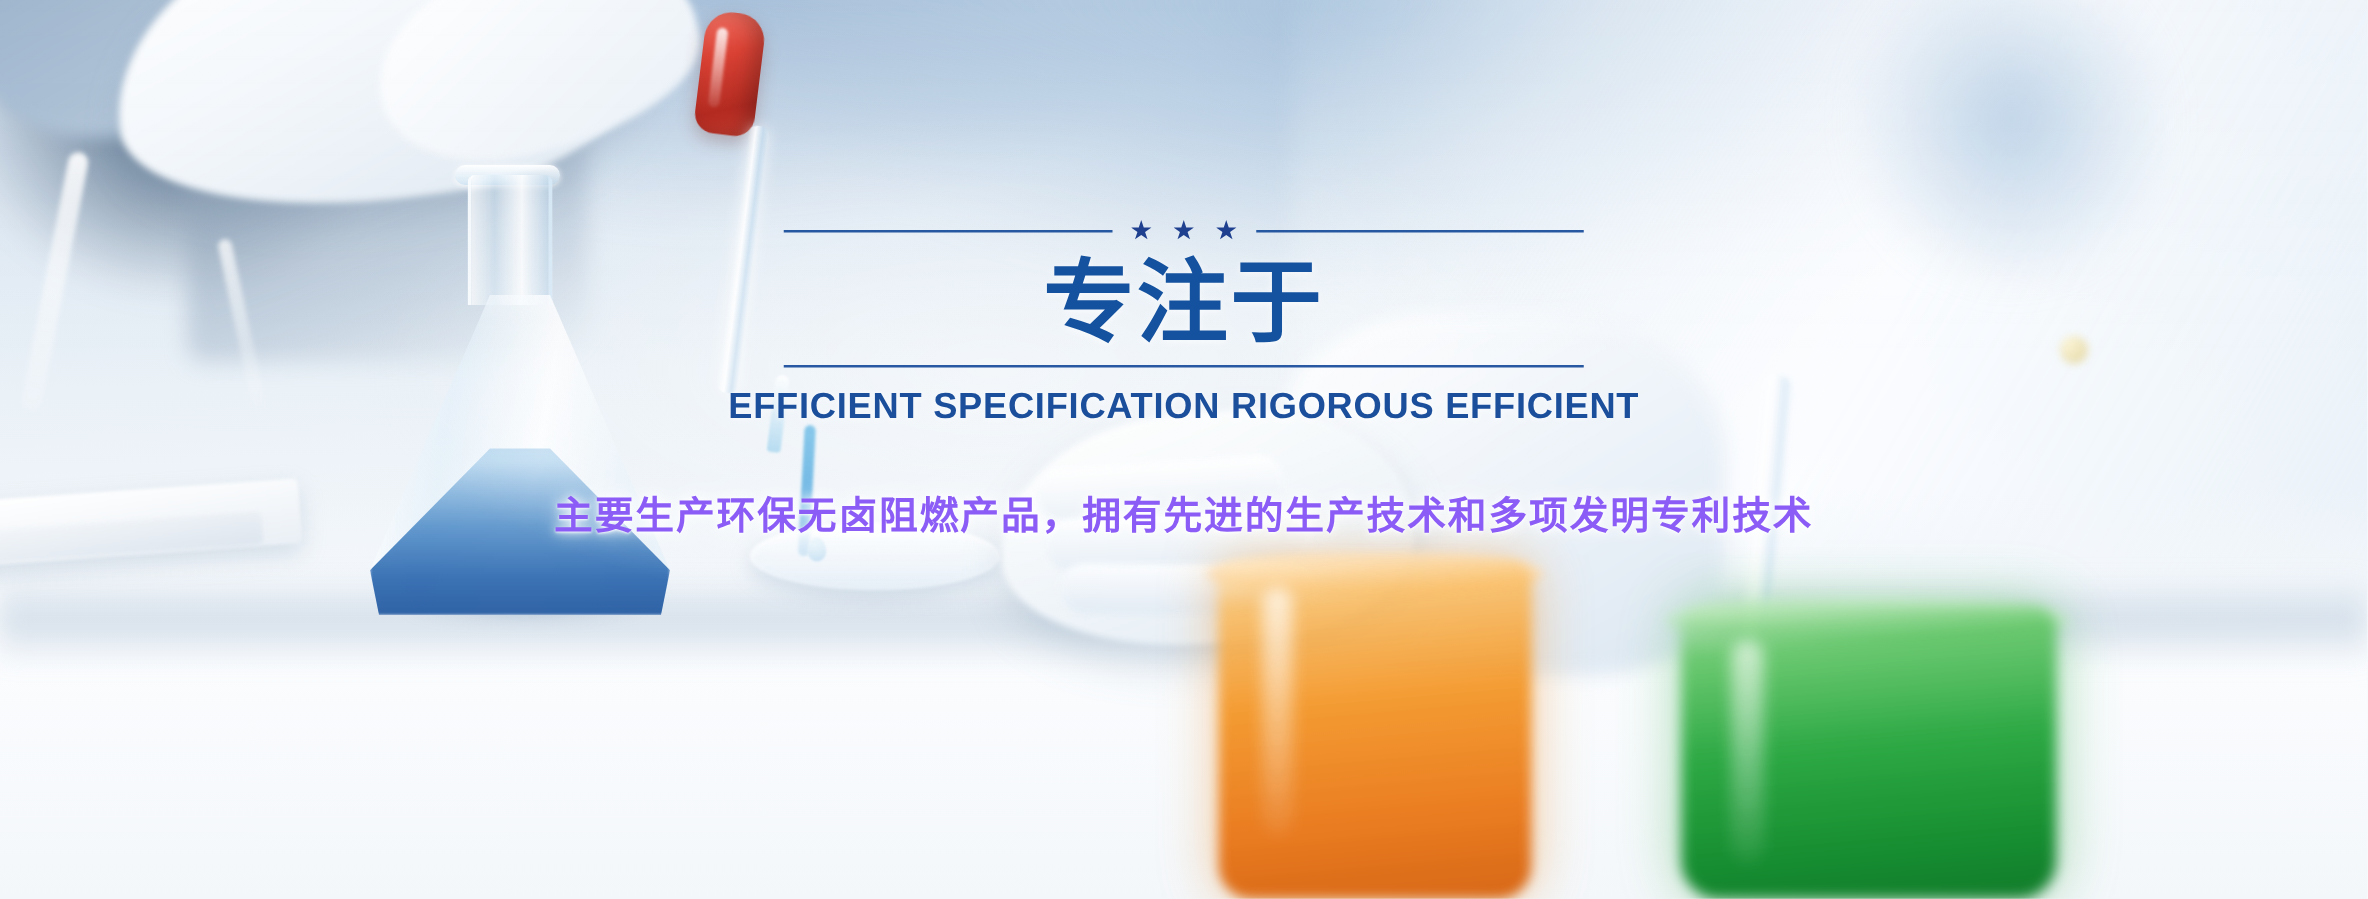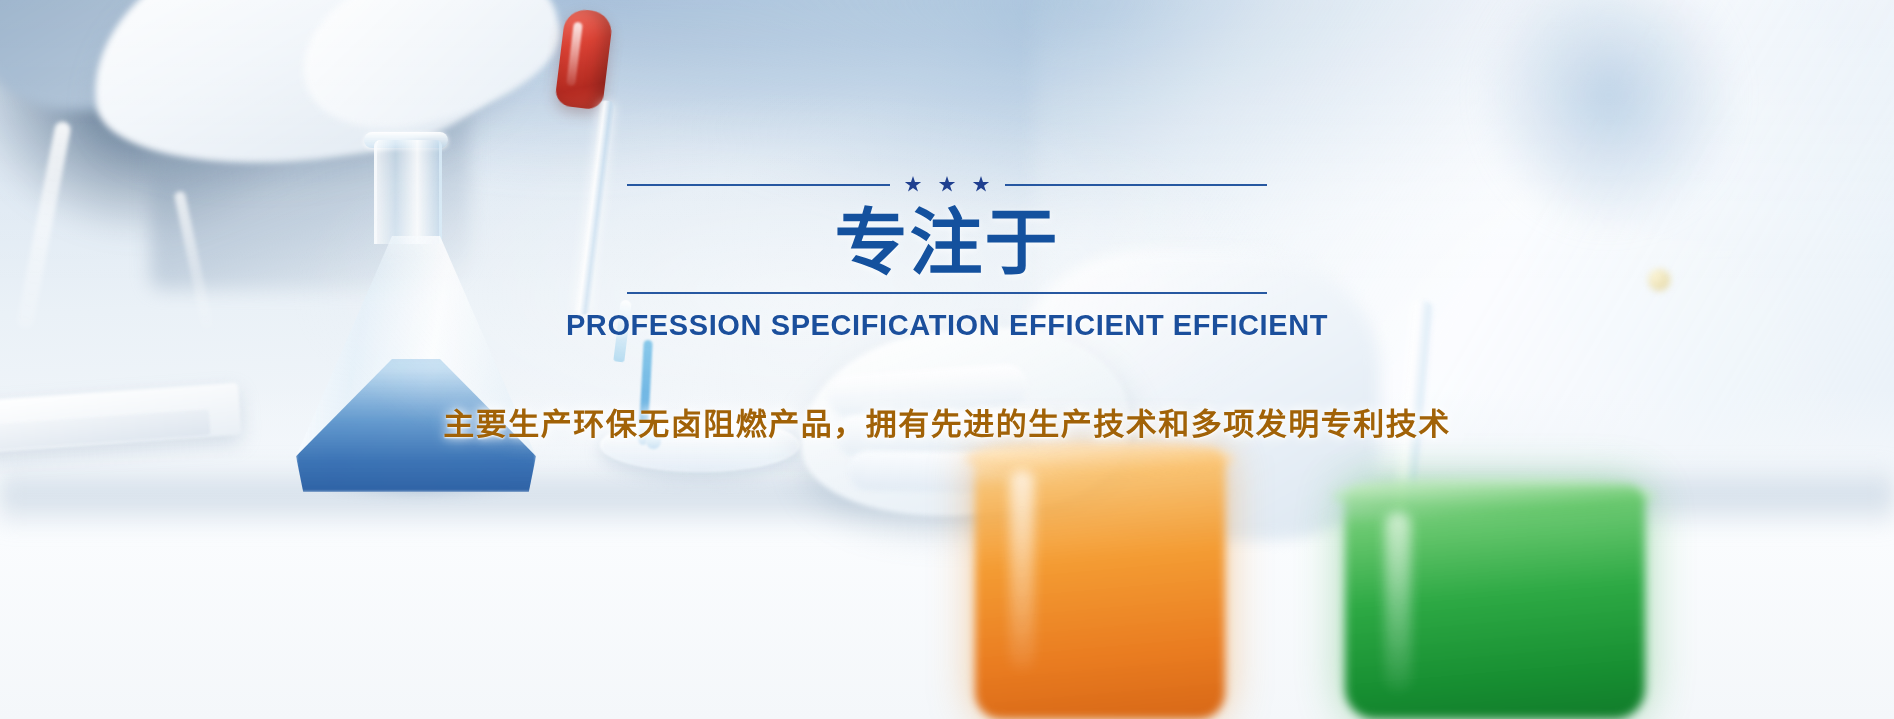--- a/index.html
+++ b/index.html
@@ -379,25 +379,25 @@
     margin-top:15px;
     font-size:29px;
     font-weight:700;
     letter-spacing:.6px;
     color:#1b4f9c;
     white-space:nowrap;
     text-shadow:0 1px 4px rgba(255,255,255,.6);
   }
 
   .tagline-cn{
-    margin-top:57px;
+    margin-top:45px;
     font-size:31px;
     font-weight:700;
     letter-spacing:1.5px;
-    color:#a16207;
+    color:#8b5cf6;
     white-space:nowrap;
     text-shadow:
       0 0 8px rgba(255,255,255,.95),
       0 0 16px rgba(255,255,255,.85),
       0 1px 2px rgba(255,255,255,.9);
   }
 </style>
 </head>
 <body>
 
@@ -472,18 +472,18 @@
       </div>
       <div class="rule"></div>
     </div>
 
     <div class="headline">
       <span class="hl-blue">专注于</span>
     </div>
 
     <div class="rule-bottom"></div>
 
-    <div class="subtitle-en">PROFESSION SPECIFICATION EFFICIENT EFFICIENT</div>
+    <div class="subtitle-en">EFFICIENT SPECIFICATION RIGOROUS EFFICIENT</div>
 
     <div class="tagline-cn">主要生产环保无卤阻燃产品，拥有先进的生产技术和多项发明专利技术</div>
 
   </div>
 </div>
 
 </body></html>

